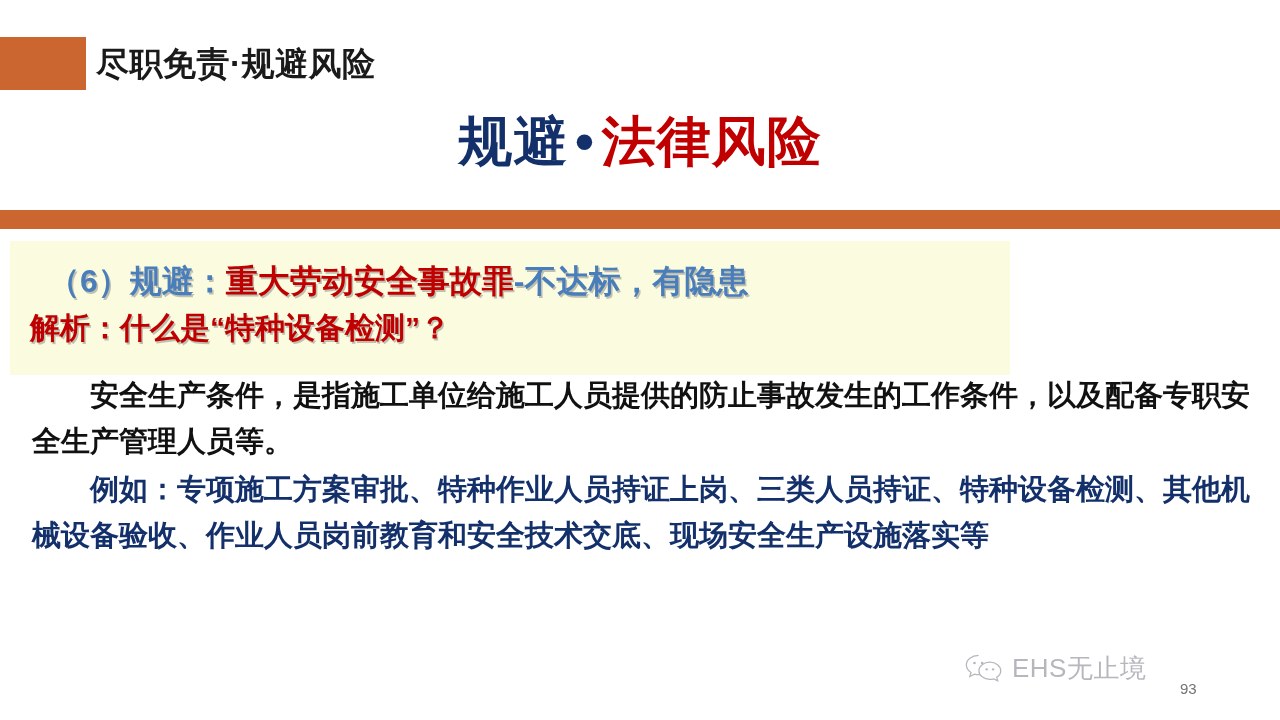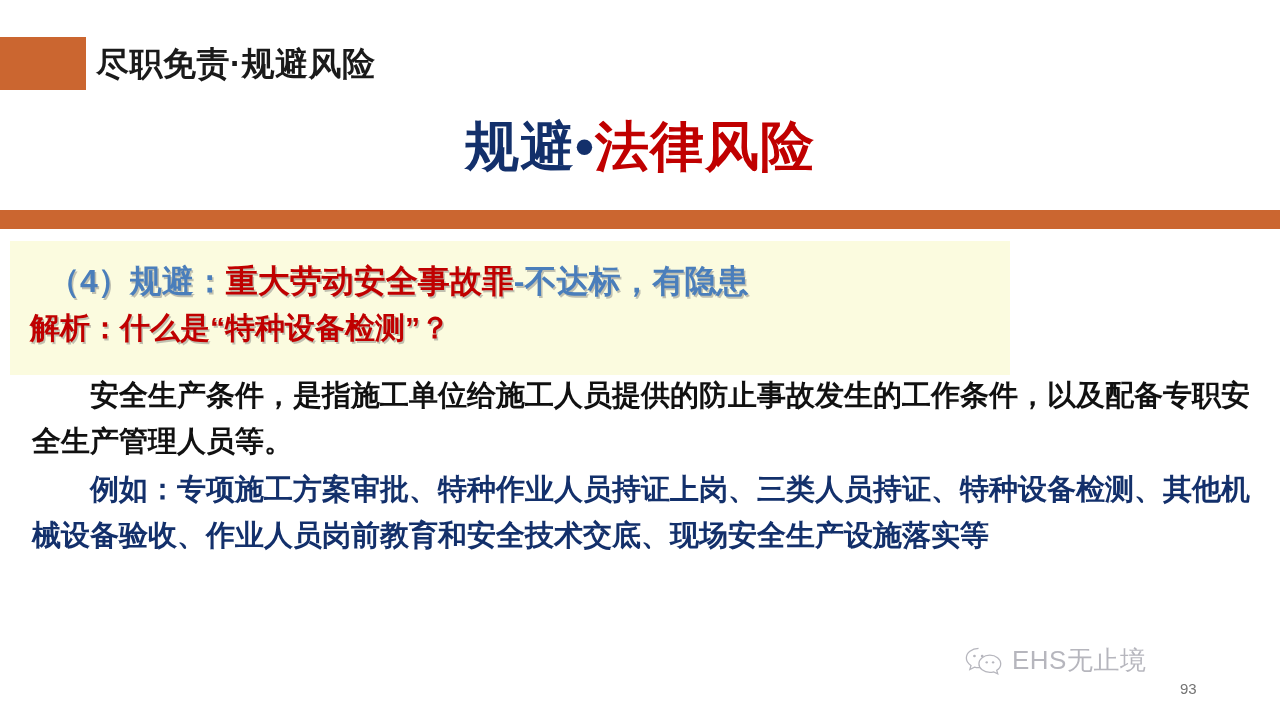--- a/index.html
+++ b/index.html
@@ -50,20 +50,21 @@
     position: absolute;
     left: 0;
     top: 108px;
     width: 1280px;
     text-align: center;
     font-size: 54px;
     line-height: 76px;
     font-weight: bold;
     white-space: nowrap;
     letter-spacing: 1px;
+    font-family: Liberation Mono, monospace;
   }
   .mt-blue { color: #13306b; }
   .mt-dot  { color: #13306b; }
   .mt-red  { color: #c00000; }
 
   
   .divider {
     position: absolute;
     left: 0;
     top: 210px;
@@ -136,20 +137,21 @@
   }
 
   
   .watermark {
     position: absolute;
     left: 964px;
     top: 645px;
     width: 276px;
     height: 46px;
     display: flex;
+    align-items: center;
     opacity: 0.62;
   }
   .wechat-icon {
     width: 40px;
     height: 32px;
     flex: 0 0 auto;
     margin-right: 8px;
   }
   .wm-text {
     font-size: 26px;
@@ -179,21 +181,21 @@
 
   <div class="main-title">
     <span class="mt-blue">规避</span><span class="mt-dot">•</span><span class="mt-red">法律风险</span>
   </div>
 
   <div class="divider"></div>
 
   <div class="highlight-box"></div>
 
   <div class="hl-line1">
-    <span class="hl-blue">（4）规避：</span><span class="hl-red">重大劳动安全事故罪</span><span class="hl-blue">-不达标，有隐患</span>
+    <span class="hl-blue">（6）规避：</span><span class="hl-red">重大劳动安全事故罪</span><span class="hl-blue">-不达标，有隐患</span>
   </div>
 
   <div class="hl-line2">解析：什么是“特种设备检测”？</div>
 
   <div class="para para-black">安全生产条件，是指施工单位给施工人员提供的防止事故发生的工作条件，以及配备专职安全生产管理人员等。</div>
   <div class="para para-blue">例如：专项施工方案审批、特种作业人员持证上岗、三类人员持证、特种设备检测、其他机械设备验收、作业人员岗前教育和安全技术交底、现场安全生产设施落实等</div>
 
   <div class="watermark">
     <svg class="wechat-icon" viewBox="0 0 44 34">
       <g fill="none" stroke="#8a8a96" stroke-width="1.4">

